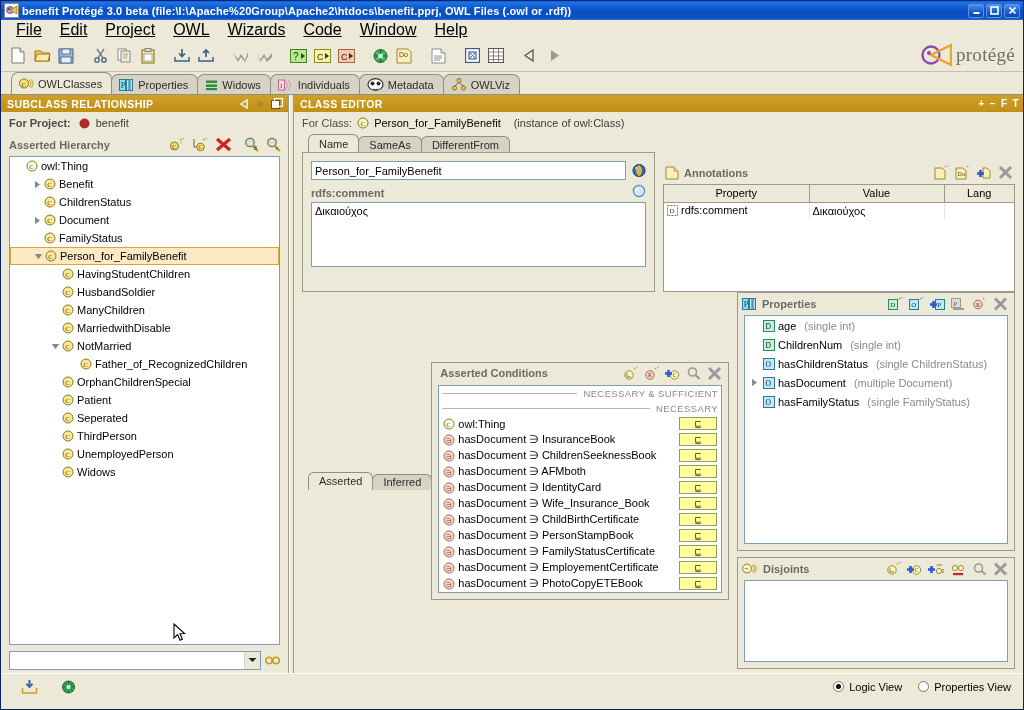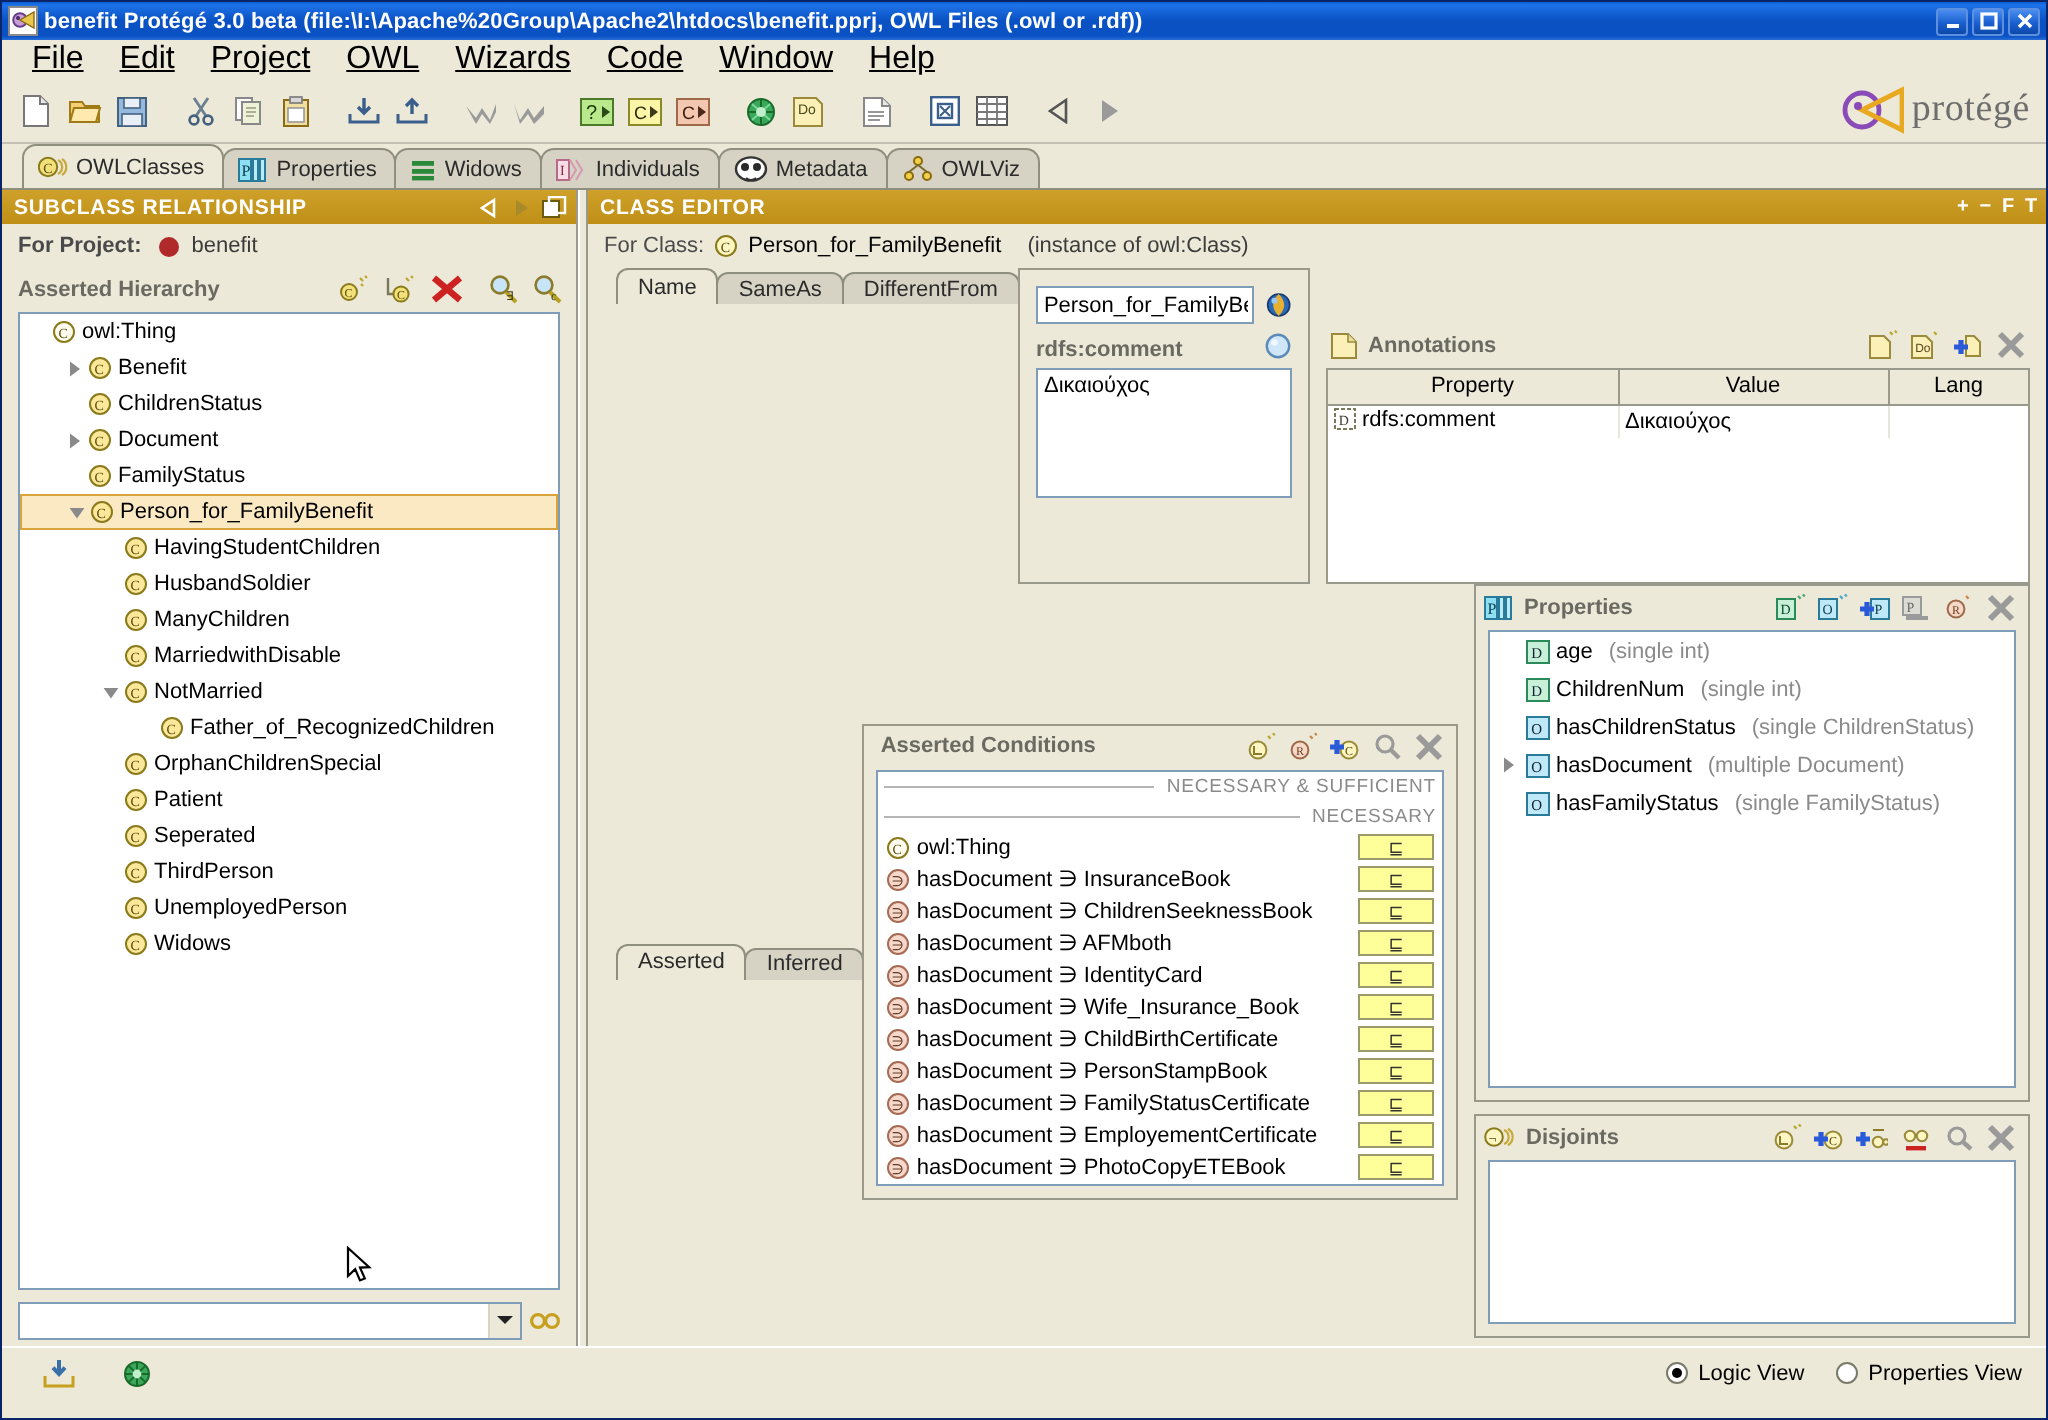--- a/index.html
+++ b/index.html
@@ -933,21 +933,21 @@
         <svg width="12" height="12" viewBox="0 0 12 12">
             <circle cx="6" cy="6" r="5" fill="#fdf6c2" stroke="#8a7a1a"></circle>
             <text x="3.4" y="9" font-size="7" font-family="Liberation Serif" fill="#5a4a0a">C</text>
           </svg>
         <span>Person_for_FamilyBenefit</span>
         <span class="gray" style="margin-left:8px">(instance of owl:Class)</span>
       </div>
 
       <div class="rp-top">
 
-        <div style="flex:1; display:flex; flex-direction:row; min-width:0;">
+        <div style="flex:1; display:flex; flex-direction:column; min-width:0;">
           <div class="subtabs">
             <div class="subtab active">
                 <span>Name</span>
               </div>
             <div class="subtab">
                 <span>SameAs</span>
               </div>
             <div class="subtab">
                 <span>DifferentFrom</span>
               </div>

